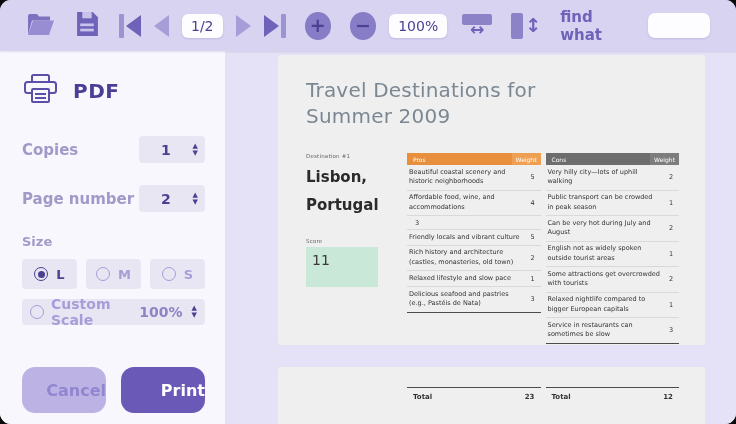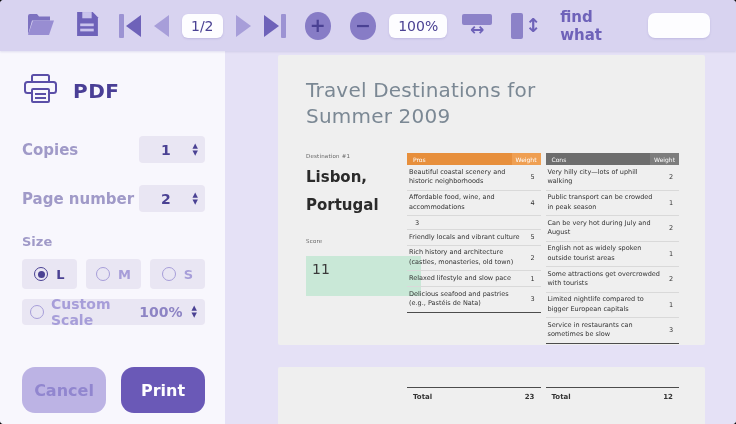--- a/index.html
+++ b/index.html
@@ -1,17 +1,17 @@
 <!DOCTYPE html>
 <html><head>
 <meta charset="utf-8">
 <style>
   * { margin:0; padding:0; box-sizing:border-box; }
   html,body { width:736px; height:424px; background:#0a0a0a; font-family:"DejaVu Sans","Liberation Sans",sans-serif; }
-  .app { position:relative; width:736px; height:424px; border-radius:4px; overflow:hidden; background:#e5e1f6; }
+  .app { position:relative; width:736px; height:424px; border-radius:11px; overflow:hidden; background:#e5e1f6; }
 
   
   .toolbar { height:51px; background:#d8d3f0; display:flex; align-items:center; padding:0 26px; gap:13px; box-shadow:0 1px 2px rgba(90,80,160,.15); position:relative; z-index:3; }
   .tb-btn { display:flex; align-items:center; justify-content:center; cursor:pointer; }
   .tb-box { background:#fdfdff; border-radius:6px; padding:4px 9px; font-size:14px; color:#4a4193; box-shadow:0 1px 2px rgba(90,80,160,.18); }
   .tri { width:0; height:0; border-top:11px solid transparent; border-bottom:11px solid transparent; }
   .tri.left-dark  { border-right:15px solid #6e62b9; }
   .tri.left-light { border-right:15px solid #a79ed9; }
   .tri.right-dark { border-left:15px solid #6e62b9; }
   .tri.right-light{ border-left:15px solid #a79ed9; }
@@ -44,36 +44,36 @@
   .size-box { flex:1; height:30px; background:#e9e6f3; border-radius:4px; display:flex; align-items:center; justify-content:center; gap:8px; cursor:pointer; }
   .radio { width:14px; height:14px; border:1.6px solid #a79ed9; border-radius:50%; position:relative; flex-shrink:0; }
   .size-box.selected .radio, .custom-box.selected .radio { border-color:#4a4193; }
   .size-box.selected .radio::after { content:''; position:absolute; inset:2.5px; background:#4a4193; border-radius:50%; }
   .size-opt-label { font-size:13px; color:#a79ed9; font-weight:600; }
   .size-box.selected .size-opt-label { color:#4a4193; }
   .custom-box { height:26px; background:#e9e6f3; border-radius:4px; display:flex; align-items:center; padding:0 8px; gap:7px; cursor:pointer;justify-content:space-between; }
   .custom-label { font-size:14px; color:#a79ed9; font-weight:600; flex:1; }
   .custom-val { font-size:14px; color:#8d84c4; font-weight:600; margin-right:2px; }
   .btn-row { display:flex; gap:15px; margin-top:42px; }
-  .btn { width:85px; height:46px; border:none; border-radius:13px; font-size:16px; font-weight:800; font-family:inherit; cursor:pointer; }
+  .btn { width:85px; height:46px; border:none; border-radius:13px; font-size:16px; font-weight:800; font-family:inherit; cursor:pointer;text-align:right; }
   .btn-cancel { background:#bcb3e4; color:#9186cf; }
   .btn-print { background:#6a59b7; color:#ffffff; }
 
   
   .preview { flex:1; background:#e5e1f6; padding:4px 0 0 53px; overflow:hidden; }
   .page { width:427px; background:#efefef; border-radius:2px; }
   .page1 { height:290px; padding:22px 26px 0 28px; overflow:hidden; }
   .page2 { height:60px; margin-top:22px; padding:20px 26px 0 28px; overflow:hidden; }
   .doc-title { font-size:20px; line-height:1.3; color:#7b8894; max-width:270px; font-weight:400; letter-spacing:.2px; }
   .table { display:flex; margin-top:24px; }
   .info-col { width:92px; margin-right:9px; flex-shrink:0; }
   .tiny-label { font-size:5.5px; color:#666; letter-spacing:.2px; }
   .dest-name { font-size:15px; font-weight:700; color:#2b2b2b; line-height:1.85; margin-top:5px; max-width:80px; }
   .score-label { margin-top:18px; }
-  .score-box { margin-top:12px; width:115px; height:40px; background:#c9e8d7; padding:3px 6px; }
+  .score-box { margin-top:3px; width:72px; height:40px; background:#c9e8d7; padding:3px 6px; }
   .score-val { font-size:14px; color:#3a3a3a; }
   .wcol { flex:1; margin-right:5px; }
   .wcol:last-child { margin-right:0; }
   .col-head { display:flex; align-items:center; justify-content:space-between; height:12px; padding-left:6px; color:#fff; font-size:6px; }
   .col-head.pros { background:#e78f3c; }
   .col-head.cons { background:#6d6d6d; }
   .w-chip { height:12px; display:flex; align-items:center; padding:0 4px; font-size:6px; }
   .pros .w-chip { background:#ef9f52; }
   .cons .w-chip { background:#7d7d7d; }
   .t-row { display:flex; align-items:center; border-bottom:1px solid #d9d9d9; padding:2.5px 0 2.5px 2px; }
@@ -300,21 +300,21 @@
                   <span class="t-text">English not as widely spoken outside tourist areas</span>
                   <span class="t-weight">1</span>
                 </div>
 
                 <div class="t-row">
                   <span class="t-text">Some attractions get overcrowded with tourists</span>
                   <span class="t-weight">2</span>
                 </div>
 
                 <div class="t-row">
-                  <span class="t-text">Limited nightlife compared to bigger European capitals</span>
+                  <span class="t-text">Relaxed nightlife compared to bigger European capitals</span>
                   <span class="t-weight">1</span>
                 </div>
 
                 <div class="t-row">
                   <span class="t-text">Service in restaurants can sometimes be slow</span>
                   <span class="t-weight">3</span>
                 </div>
               </div>
           </div>
         </div>

